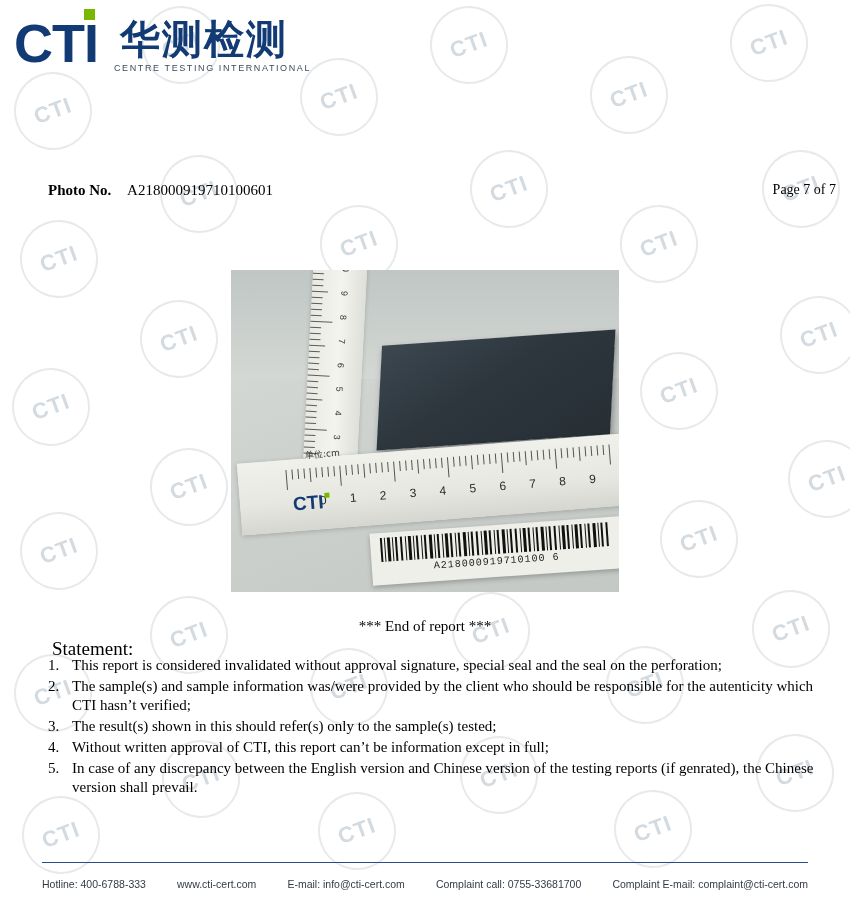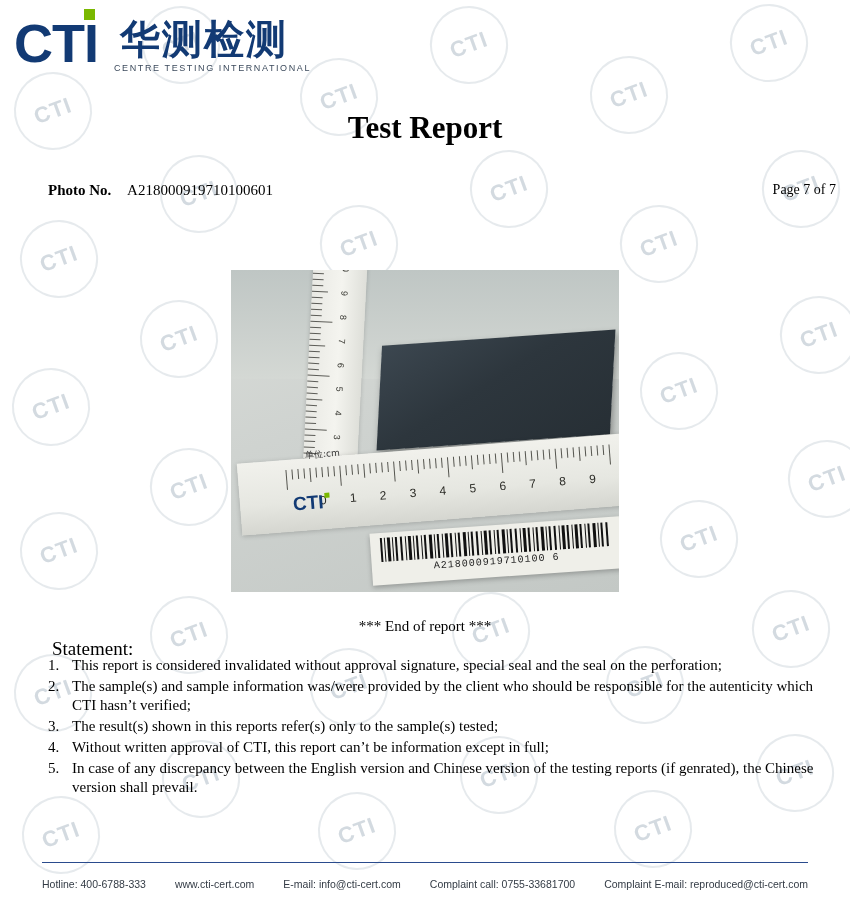--- a/index.html
+++ b/index.html
@@ -379,21 +379,20 @@
     <div class="logo-cti">
       <span>CTI</span>
       <span class="green-dot"></span>
     </div>
     <div class="logo-cn">
       <div class="logo-cn-main">华测检测</div>
       <div class="logo-cn-sub">CENTRE TESTING INTERNATIONAL</div>
     </div>
   </div>
 
-  <div class="doc-title">Test Report</div>
 
   <div class="report-no-row">
     <span class="report-no-label">Photo No.</span>
     <span class="report-no-value">A218000919710100601</span>
   </div>
 
   <div class="page-count">Page 7 of 7</div>
 
 
   <div class="photo">
@@ -595,34 +594,34 @@
     <div class="statement-item">
       <span class="statement-num">1.</span>
       <span class="statement-text">This report is considered invalidated without approval signature, special seal and the seal on the perforation;</span>
     </div>
     <div class="statement-item">
       <span class="statement-num">2.</span>
       <span class="statement-text">The sample(s) and sample information was/were provided by the client who should be responsible for the autenticity which CTI hasn’t verified;</span>
     </div>
     <div class="statement-item">
       <span class="statement-num">3.</span>
-      <span class="statement-text">The result(s) shown in this reports refer(s) only to the sample(s) tested;</span>
+      <span class="statement-text">The result(s) shown in this should refer(s) only to the sample(s) tested;</span>
     </div>
     <div class="statement-item">
       <span class="statement-num">4.</span>
       <span class="statement-text">Without written approval of CTI, this report can’t be information except in full;</span>
     </div>
     <div class="statement-item">
       <span class="statement-num">5.</span>
       <span class="statement-text">In case of any discrepancy between the English version and Chinese version of the testing reports (if genrated),  the Chinese version shall prevail.</span>
     </div>
   </div>
 
   <div class="footer-rule"></div>
   <div class="footer">
     <span>Hotline: 400-6788-333</span>
     <span>www.cti-cert.com</span>
     <span>E-mail: info@cti-cert.com</span>
     <span>Complaint call: 0755-33681700</span>
-    <span>Complaint E-mail: reproduced@cti-cert.com</span>
+    <span>Complaint E-mail: complaint@cti-cert.com</span>
   </div>
 
 </div>
 
 </body></html>

